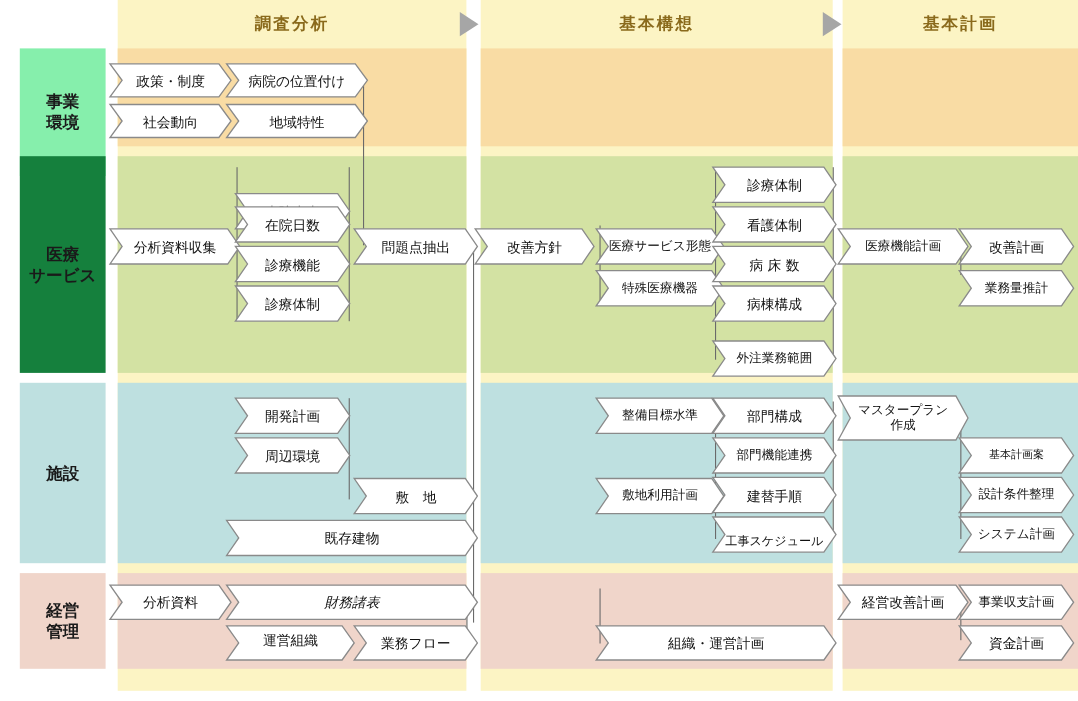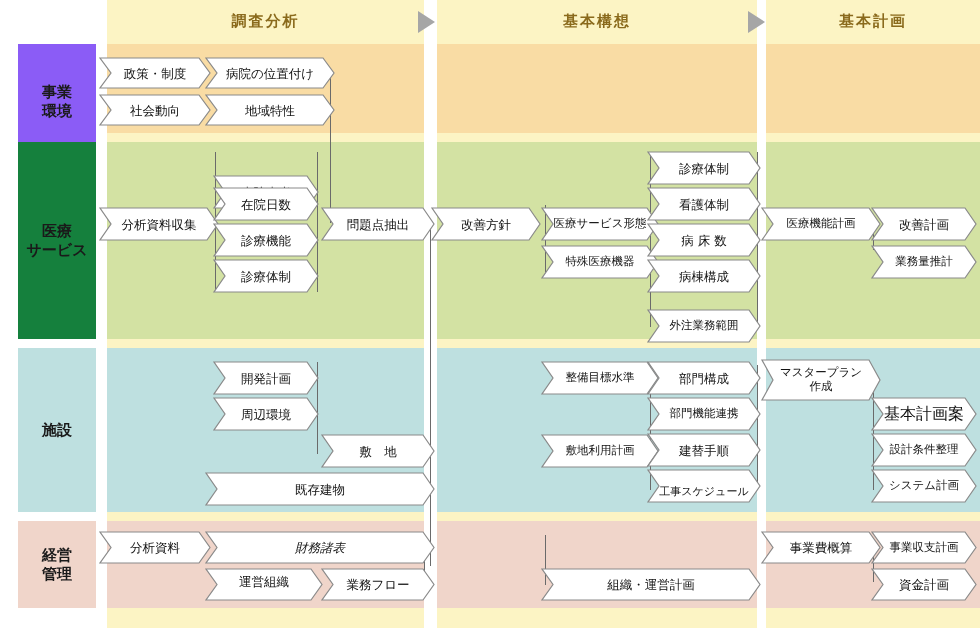--- a/index.html
+++ b/index.html
@@ -78,21 +78,21 @@
   <div class="row-band" style="left:766px;top:142px;width:214px;height:197px;background:#D3E2A3;"></div>
 
   <div class="row-band" style="left:107px;top:348px;width:317px;height:164px;background:#BEE0E0;"></div>
   <div class="row-band" style="left:437px;top:348px;width:320px;height:164px;background:#BEE0E0;"></div>
   <div class="row-band" style="left:766px;top:348px;width:214px;height:164px;background:#BEE0E0;"></div>
 
   <div class="row-band" style="left:107px;top:521px;width:317px;height:87px;background:#F0D5CA;"></div>
   <div class="row-band" style="left:437px;top:521px;width:320px;height:87px;background:#F0D5CA;"></div>
   <div class="row-band" style="left:766px;top:521px;width:214px;height:87px;background:#F0D5CA;"></div>
 
-  <div class="row-label" style="top:44px;height:116px;background:#8b5cf6;">
+  <div class="row-label" style="top:44px;height:116px;background:#86efac;">
     <span style="white-space:pre-line;">事業
 環境</span>
   </div>
   <div class="row-label" style="top:142px;height:197px;background:#15803d;">
     <span style="white-space:pre-line;">医療
 サービス</span>
   </div>
   <div class="row-label" style="top:348px;height:164px;background:#BEE0E0;">
     <span style="white-space:pre-line;">施設</span>
   </div>
@@ -341,21 +341,21 @@
       <polygon points="0,0 107,0 118,20 107,40 0,40 11,20" fill="#ffffff" stroke="#8a8a8a" stroke-width="1.2"></polygon>
     </svg>
     <div class="node-text" style="font-size:11.5px;">マスタープラン
 作成</div>
   </div>
 
   <div class="node-wrap" style="left:872px;top:398px;width:104px;height:32px;">
     <svg width="104" height="32" viewBox="0 0 104 32">
       <polygon points="0,0 93,0 104,16 93,32 0,32 11,16" fill="#ffffff" stroke="#8a8a8a" stroke-width="1.2"></polygon>
     </svg>
-    <div class="node-text" style="font-size:16px;">基本計画案</div>
+    <div class="node-text" style="font-size:10px;">基本計画案</div>
   </div>
 
   <div class="node-wrap" style="left:872px;top:434px;width:104px;height:32px;">
     <svg width="104" height="32" viewBox="0 0 104 32">
       <polygon points="0,0 93,0 104,16 93,32 0,32 11,16" fill="#ffffff" stroke="#8a8a8a" stroke-width="1.2"></polygon>
     </svg>
     <div class="node-text" style="font-size:11.5px;">設計条件整理</div>
   </div>
 
   <div class="node-wrap" style="left:872px;top:470px;width:104px;height:32px;">
@@ -398,21 +398,21 @@
     <svg width="218" height="31" viewBox="0 0 218 31">
       <polygon points="0,0 207,0 218,15.5 207,31 0,31 11,15.5" fill="#ffffff" stroke="#8a8a8a" stroke-width="1.2"></polygon>
     </svg>
     <div class="node-text">組織・運営計画</div>
   </div>
 
   <div class="node-wrap" style="left:762px;top:532px;width:118px;height:31px;">
     <svg width="118" height="31" viewBox="0 0 118 31">
       <polygon points="0,0 107,0 118,15.5 107,31 0,31 11,15.5" fill="#ffffff" stroke="#8a8a8a" stroke-width="1.2"></polygon>
     </svg>
-    <div class="node-text">事業費概算</div>
+    <div class="node-text">経営改善計画</div>
   </div>
 
   <div class="node-wrap" style="left:872px;top:532px;width:104px;height:31px;">
     <svg width="104" height="31" viewBox="0 0 104 31">
       <polygon points="0,0 93,0 104,15.5 93,31 0,31 11,15.5" fill="#ffffff" stroke="#8a8a8a" stroke-width="1.2"></polygon>
     </svg>
     <div class="node-text" style="font-size:11.5px;">事業収支計画</div>
   </div>
 
   <div class="node-wrap" style="left:872px;top:569px;width:104px;height:31px;">

